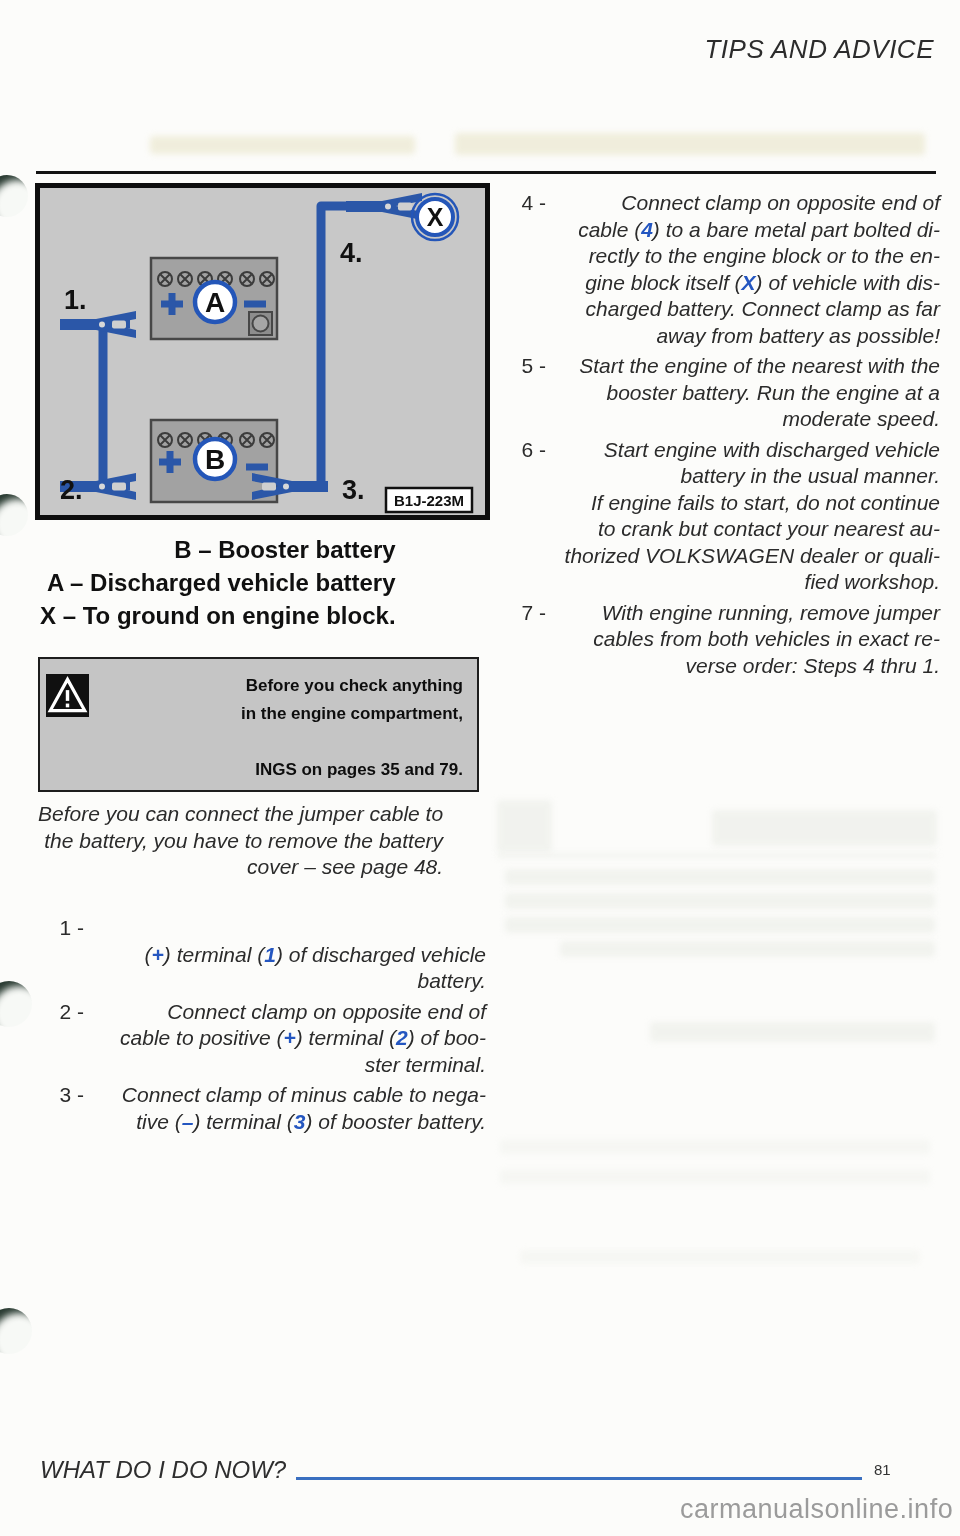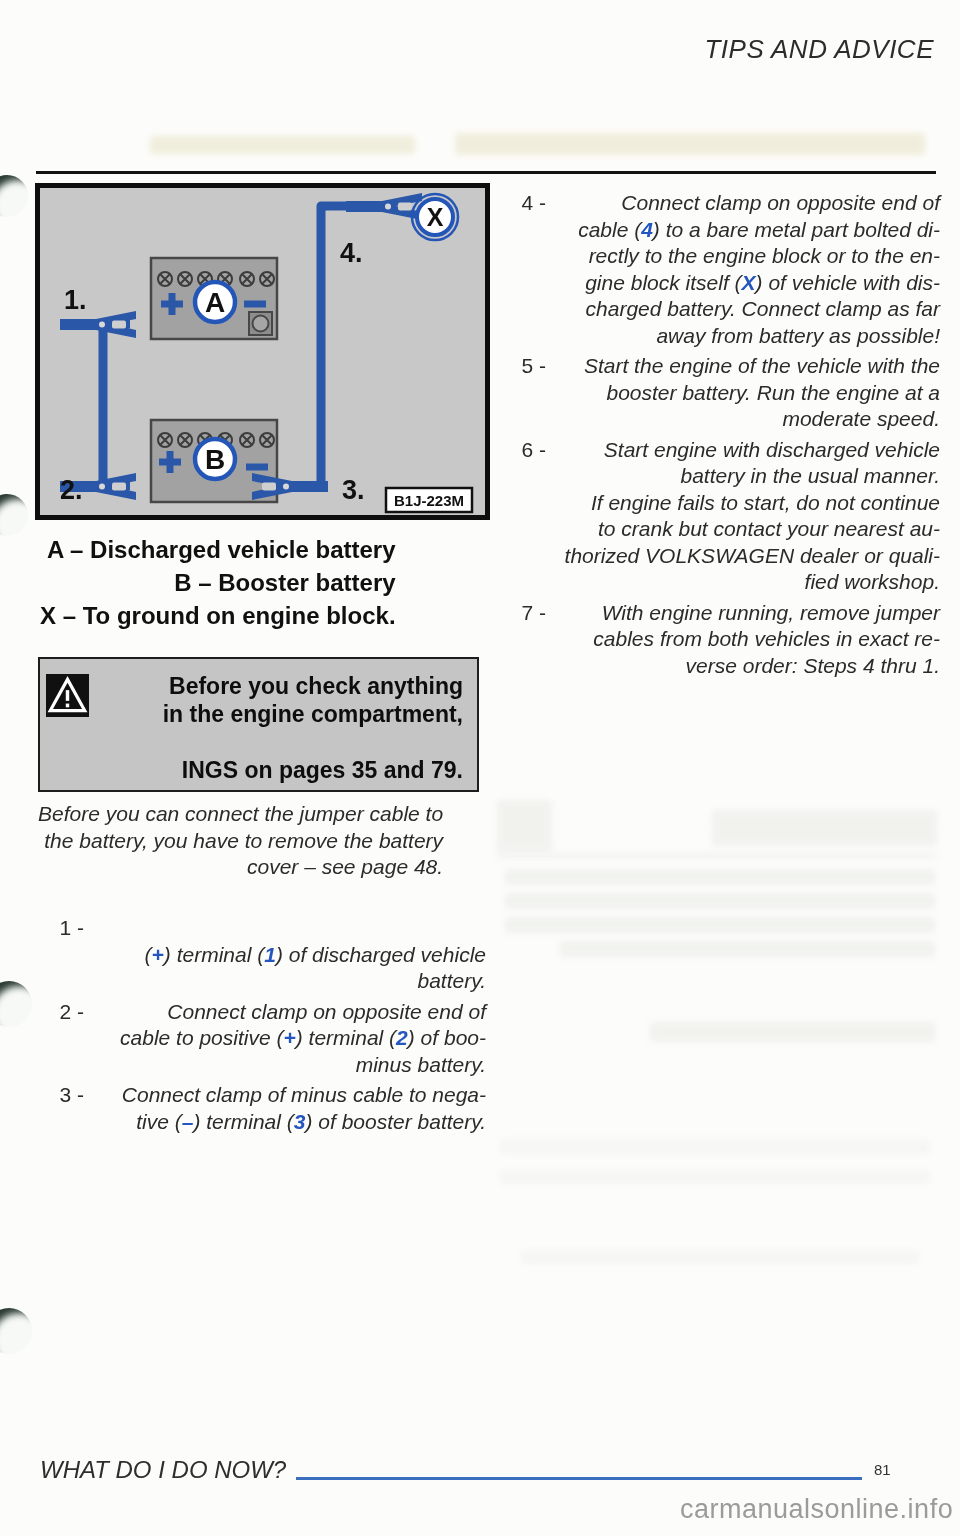--- a/index.html
+++ b/index.html
@@ -22,21 +22,21 @@
   }
   .fig svg{position:absolute;left:0;top:0;width:445px;height:327px;}
 
   
   .legend{position:absolute;left:40px;top:533px;font-weight:bold;font-size:24px;line-height:33px;color:#101010;}
 
   
   .warnbox{
     position:absolute;left:38px;top:657px;width:441px;height:135px;box-sizing:border-box;
     background:#c5c5c5;border:2.5px solid #1d1d1d;padding:13px 14px 10px 4px;
-    font-weight:bold;font-size:23px;line-height:28px;color:#0d0d0d;
+    font-weight:bold;font-size:17px;line-height:28px;color:#0d0d0d;
   }
   .warnicon{float:left;width:43px;height:43px;background:#101010;margin:2px 13px 2px 2px;}
   .warnicon svg{width:100%;height:100%;}
 
   
   .lines{white-space:nowrap;font-style:italic;}
   .intro{position:absolute;left:38px;top:801px;font-size:21px;line-height:26.5px;color:#2b2b2b;}
   .steps{position:absolute;font-size:21px;line-height:26.5px;color:#2b2b2b;}
   .steps-left{left:38px;top:915px;width:448px;}
   .steps-right{left:500px;top:190px;width:440px;}
@@ -207,22 +207,22 @@
       <text x="300" y="74" font-size="27" font-weight="bold" fill="#111">4.</text>
 
       <g>
         <rect x="346" y="300" width="86" height="24" fill="#ffffff" stroke="#111" stroke-width="2.5"></rect>
         <text x="389" y="317.5" text-anchor="middle" font-size="15" font-weight="bold" fill="#111">B1J-223M</text>
       </g>
     </svg>
   </div>
 
   <div class="legend">
+    <div>B – Booster battery</div>
     <div>A – Discharged vehicle battery</div>
-    <div>B – Booster battery</div>
     <div>X – To ground on engine block.</div>
   </div>
 
   <div class="warnbox">
     <div class="warnicon">
       <svg viewBox="0 0 40 40">
         <polygon points="20,5 36,34 4,34" fill="none" stroke="#fff" stroke-width="3"></polygon>
         <rect x="18.4" y="15" width="3.2" height="10" fill="#fff"></rect>
         <rect x="18.4" y="27.5" width="3.2" height="3.5" fill="#fff"></rect>
       </svg>
@@ -232,36 +232,36 @@
 
   <div class="intro lines"><span>Before you can connect the jumper cable to</span><br><span>the battery, you have to remove the battery</span><br><span>cover – see page 48.</span></div>
 
   <div class="steps steps-left">
     <div class="step">
       <span class="num">1 -</span>
       <div class="body lines"><br><span>(</span><span class="blu">+</span><span>) terminal (</span><span class="blu">1</span><span>) of discharged vehicle</span><br><span>battery.</span></div>
     </div>
     <div class="step">
       <span class="num">2 -</span>
-      <div class="body lines"><span>Connect clamp on opposite end of</span><br><span>cable to positive (</span><span class="blu">+</span><span>) terminal (</span><span class="blu">2</span><span>) of boo-</span><br><span>minus battery.</span></div>
+      <div class="body lines"><span>Connect clamp on opposite end of</span><br><span>cable to positive (</span><span class="blu">+</span><span>) terminal (</span><span class="blu">2</span><span>) of boo-</span><br><span>ster terminal.</span></div>
     </div>
     <div class="step">
       <span class="num">3 -</span>
       <div class="body lines"><span>Connect clamp of minus cable to nega-</span><br><span>tive (</span><span class="blu">–</span><span>) terminal (</span><span class="blu">3</span><span>) of booster battery.</span></div>
     </div>
   </div>
 
   <div class="steps steps-right">
     <div class="step">
       <span class="num">4 -</span>
       <div class="body lines"><span>Connect clamp on opposite end of</span><br><span>cable (</span><span class="blu">4</span><span>) to a bare metal part bolted di-</span><br><span>rectly to the engine block or to the en-</span><br><span>gine block itself (</span><span class="blu">X</span><span>) of vehicle with dis-</span><br><span>charged battery.  Connect clamp as far</span><br><span>away from battery as possible!</span></div>
     </div>
     <div class="step">
       <span class="num">5 -</span>
-      <div class="body lines"><span>Start the engine of the vehicle with the</span><br><span>booster battery.  Run the engine at a</span><br><span>moderate speed.</span></div>
+      <div class="body lines"><span>Start the engine of the nearest with the</span><br><span>booster battery.  Run the engine at a</span><br><span>moderate speed.</span></div>
     </div>
     <div class="step">
       <span class="num">6 -</span>
       <div class="body lines"><span>Start engine with discharged vehicle</span><br><span>battery in the usual manner.</span><br><span>If engine fails to start, do not continue</span><br><span>to crank but contact your nearest au-</span><br><span>thorized VOLKSWAGEN dealer or quali-</span><br><span>fied workshop.</span></div>
     </div>
     <div class="step">
       <span class="num">7 -</span>
       <div class="body lines"><span>With engine running, remove jumper</span><br><span>cables from both vehicles in exact re-</span><br><span>verse order: Steps 4 thru 1.</span></div>
     </div>
   </div>

